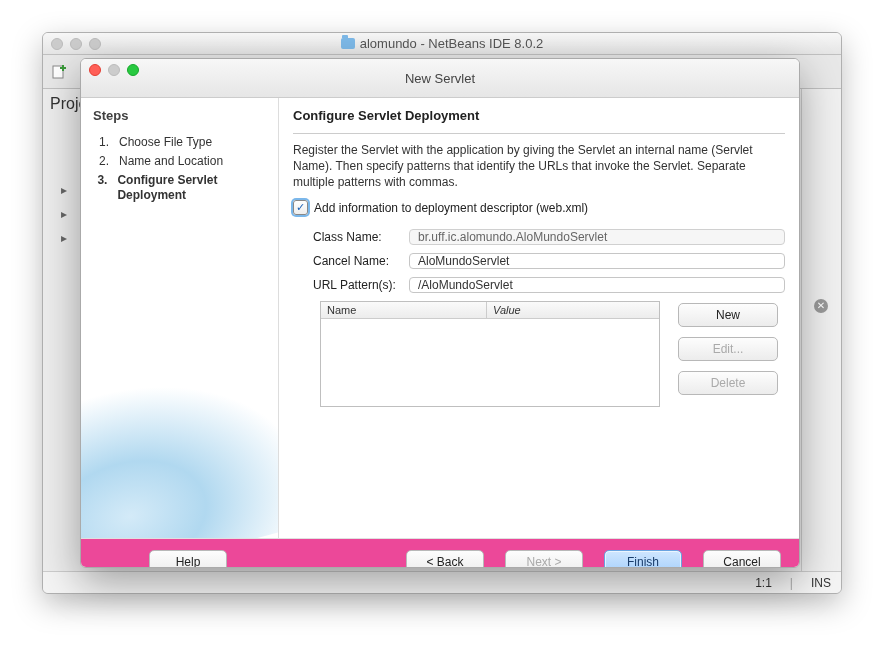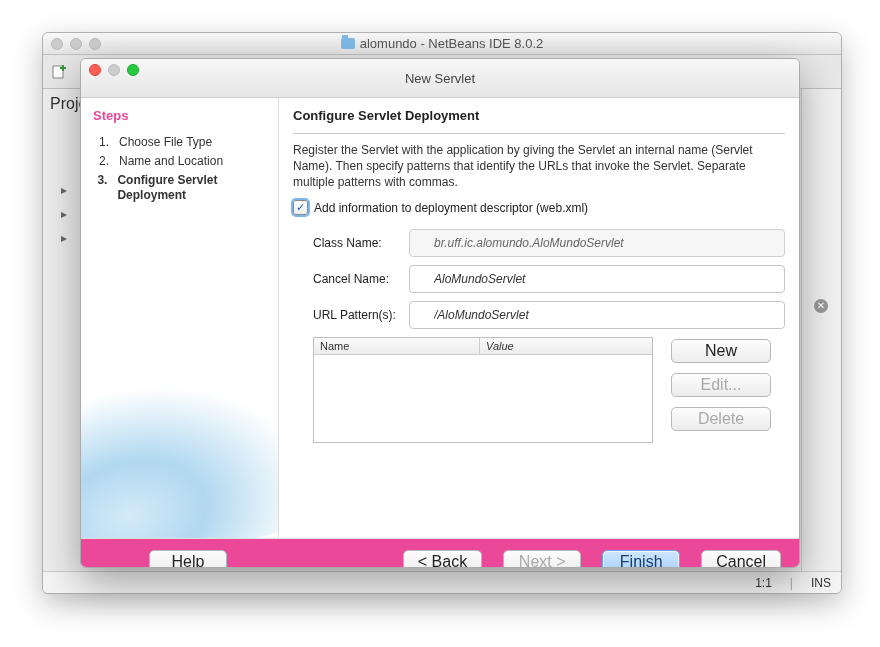--- a/index.html
+++ b/index.html
@@ -135,21 +135,21 @@
       width: 198px;
       background: #fff;
       border-right: 1px solid #ddd;
       position: relative;
       overflow: hidden;
     }
     .steps-panel h3 {
       font-size: 13px;
       font-weight: bold;
       padding: 10px 12px 6px;
-      color: #ec4899;
+      color: #404040;
     }
     .steps-list {
       list-style: none;
       padding: 4px 8px 0 14px;
       font-size: 12px;
       color: #333;
     }
     .steps-list li {
       display: flex;
       gap: 10px;
@@ -194,35 +194,35 @@
       display:flex; align-items:center;
       margin: 8px 0;
     }
     .form-row label {
       width: 116px;
       font-size: 12px;
       padding-left: 20px;
     }
     .tf {
       flex: 1;
-      height: 28px;
+      height: 16px;
       border: 1px solid #c6c6c6;
       border-radius: 4px;
-      padding: 0 24px;
-      font-size: 12px;
-      background: #fff;
-      color: #333;
-      font-style: italic;
+      padding: 0 8px;
+      font-size: 12px;
+      background: #fff;
+      color: #333;
     }
     .tf.readonly { background: #f6f6f6; color: #666; border-color:#d0d0d0; }
     .init-label { padding-left: 20px; margin-top: 12px; margin-bottom: 4px; }
     .params-area {
       display: flex;
       gap: 18px;
       padding-left: 20px;
+      justify-content: center;
     }
     .params-table {
       width: 340px;
       height: 106px;
       border: 1px solid #bfbfbf;
       background: #fff;
     }
     .pt-head {
       display: flex;
       background: linear-gradient(#fafafa,#ececec);
@@ -234,21 +234,21 @@
     .pt-head .col.name { width: 166px; border-right: 1px solid #ccc; }
     .pt-head .col.value { flex:1;font-style:italic; }
     .side-btns { display:flex; flex-direction:column; gap: 10px; padding-top: 2px; }
     .btn {
       height: 24px;
       min-width: 100px;
       padding: 0 14px;
       border: 1px solid #b8b8b8;
       border-radius: 5px;
       background: linear-gradient(#fdfdfd,#ececec);
-      font-size: 16px;
+      font-size: 12px;
       color: #222;
       cursor: pointer;
     }
     .btn:disabled, .btn.disabled {
       color: #aaa;
       cursor: default;
     }
     .dialog-footer {
       height: 46px;
       display: flex;

